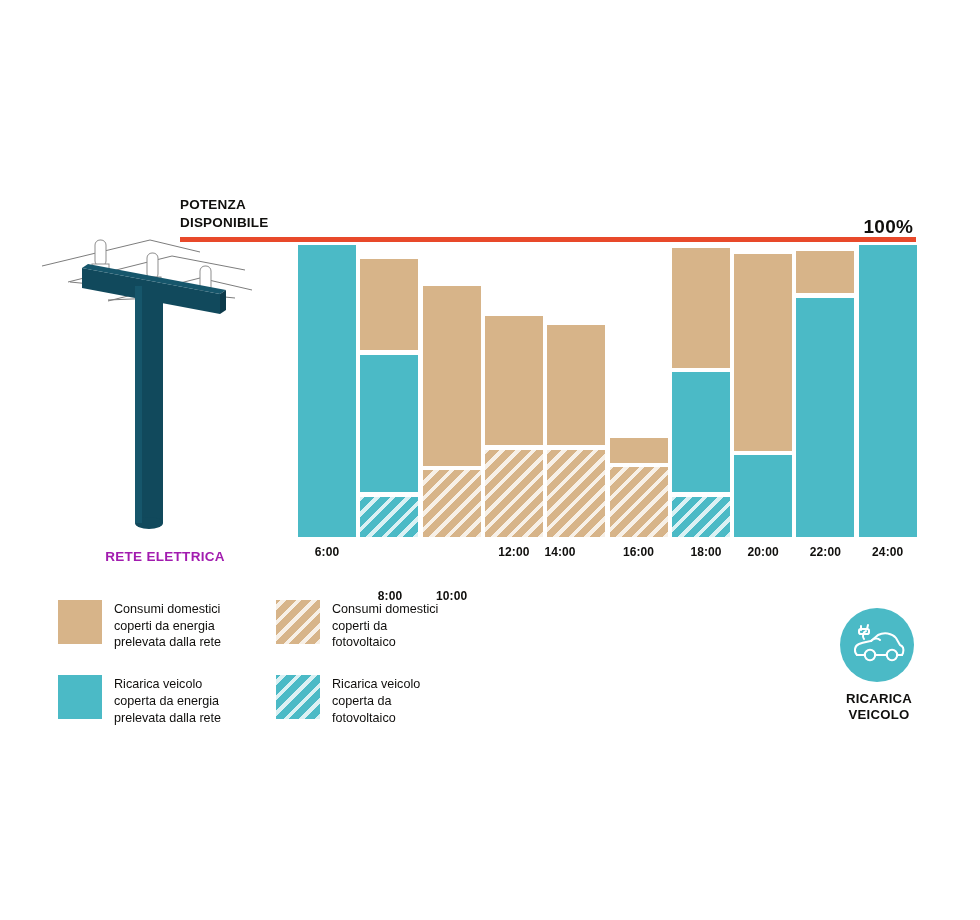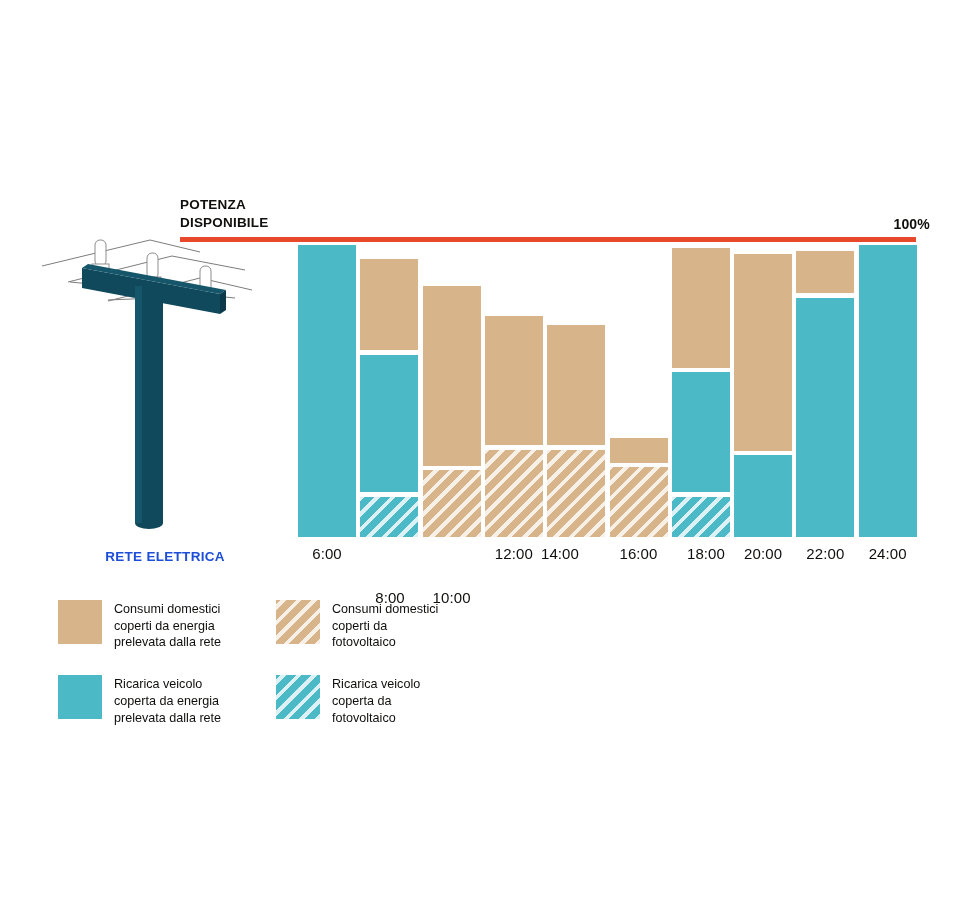--- a/index.html
+++ b/index.html
@@ -20,22 +20,22 @@
     font-weight: bold;
     line-height: 1.32;
     letter-spacing: 0.2px;
     color: #100f0d;
     white-space: pre-line;
   }
 
   
   #pct-label {
     position: absolute;
-    right: 50px; top: 216px;
-    font-size: 14px;
+    right: 67px; top: 216px;
+    font-size: 19px;
     font-weight: bold;
     letter-spacing: 0.2px;
     color: #100f0d;
     margin-left: 10px;
   }
 
   
   #power-line {
     position: absolute;
     left: 180px; top: 237px;
@@ -85,41 +85,41 @@
   
   #xaxis {
     position: absolute;
     left: 298px; top: 545px;
     width: 620px; height: 20px;
   }
   .xtick {
     position: absolute;
     width: 58px;
     text-align: center;
-    font-size: 15px;
-    font-weight: normal;
+    font-size: 12px;
+    font-weight: bold;
     color: #100f0d;
     letter-spacing: 0.1px;
   }
 
   
   #pole-wrap {
     position: absolute;
     left: 40px; top: 238px;
     width: 260px; height: 300px;
   }
   #rete-label {
     position: absolute;
     left: 40px; top: 549px;
     width: 250px;
     text-align: center;
     font-size: 13.5px;
     font-weight: bold;
     letter-spacing: 0.3px;
-    color: #1d4ed8;
+    color: #a21caf;
   }
 
   
   #legend {
     position: absolute;
     left: 58px; top: 600px;
     width: 480px;
   }
   .legend-col { position: absolute; top: 0; }
   .legend-col.c1 { left: 0px; }
@@ -319,14 +319,32 @@
         <div class="legend-text">Ricarica veicolo
 coperta da
 fotovoltaico</div>
       </div>
     </div>
 </div>
 
 <div id="badges">
 
 
+  <div class="badge b2">
+    <div class="badge-circle cyan">
+      <svg width="74" height="74" viewBox="0 0 74 74">
+        <g fill="none" stroke="#ffffff" stroke-width="2" stroke-linejoin="round" stroke-linecap="round">
+          <path d="M17 47 C14 44 14 38 19 36 C24 34 27 34 31 33 L38 27 C44 24 52 25 56 30 L60 37 C63 38 64 41 63 45 L62 47"></path>
+          <path d="M17 47 L25 47 M35 47 L47 47 M57 47 L62 47"></path>
+          <circle cx="30" cy="47" r="5.2"></circle>
+          <circle cx="52" cy="47" r="5.2"></circle>
+          <path d="M31 33 C34 30 38 30 40 32"></path>
+          <path d="M24 31 C22 28 23 24 26 23"></path>
+          <path d="M21 22 L21 18 M27 21 L28 17"></path>
+          <rect x="19" y="21" width="10" height="5" rx="1.8"></rect>
+        </g>
+      </svg>
+    </div>
+    <div class="badge-label">RICARICA
+VEICOLO</div>
+  </div>
 
 </div>
 
 </body></html>

